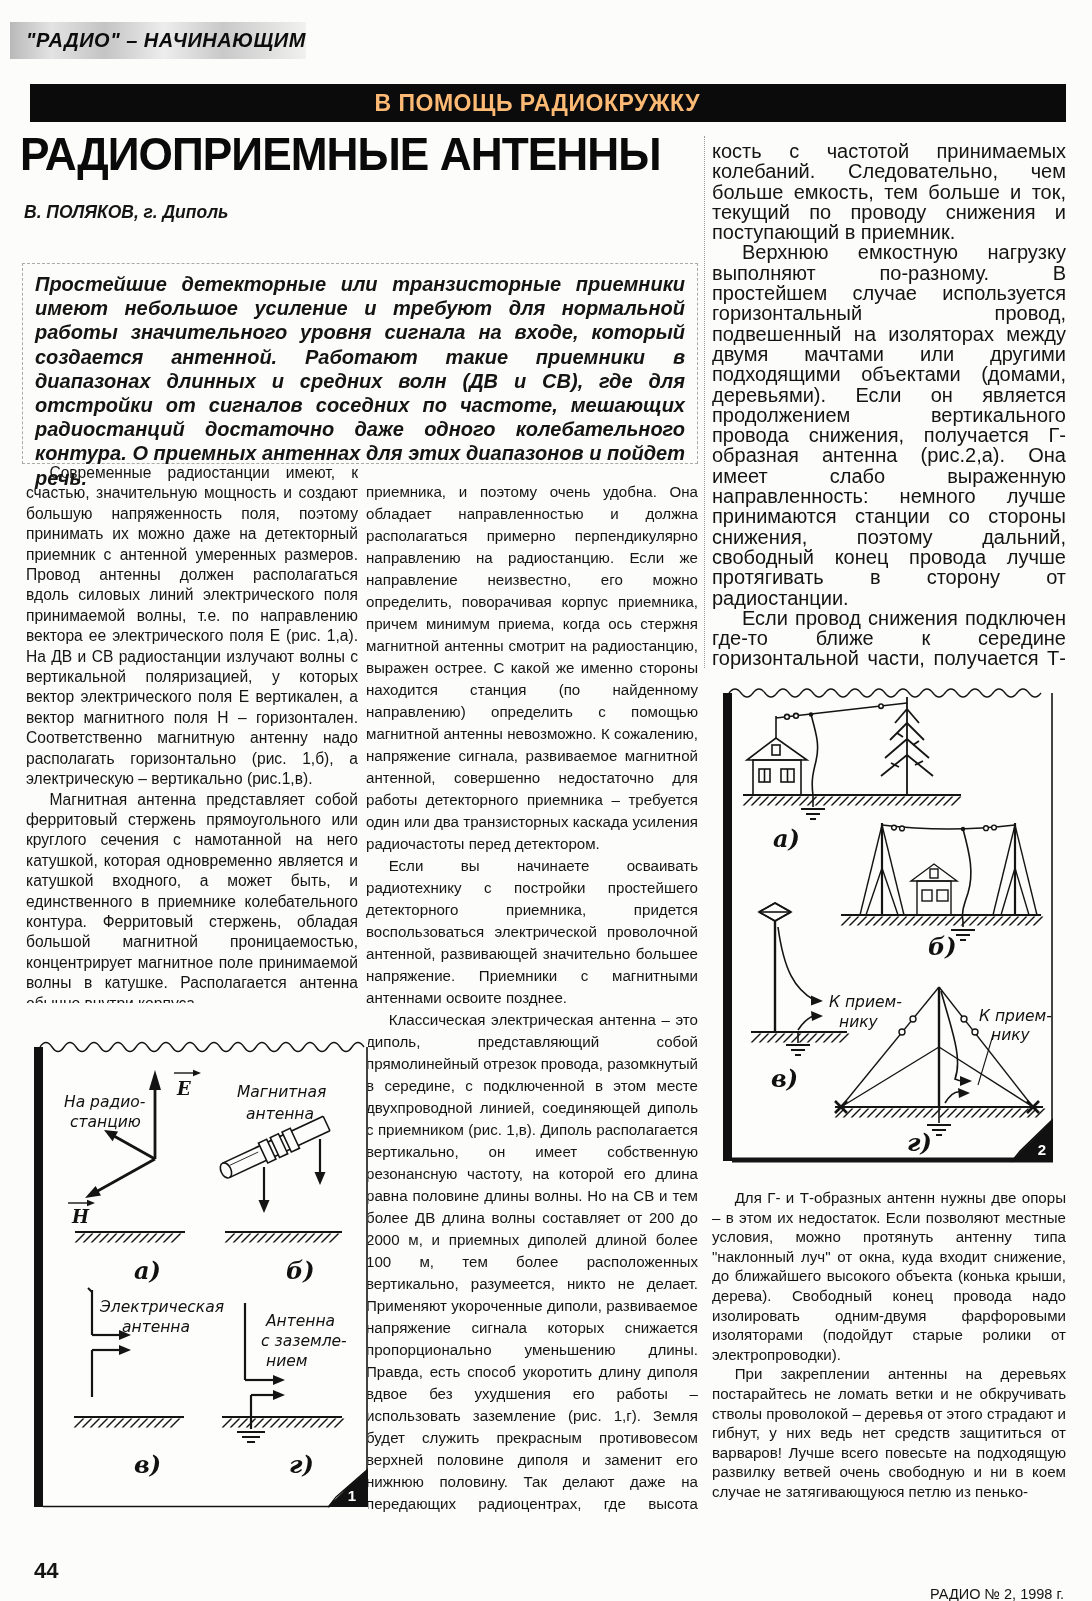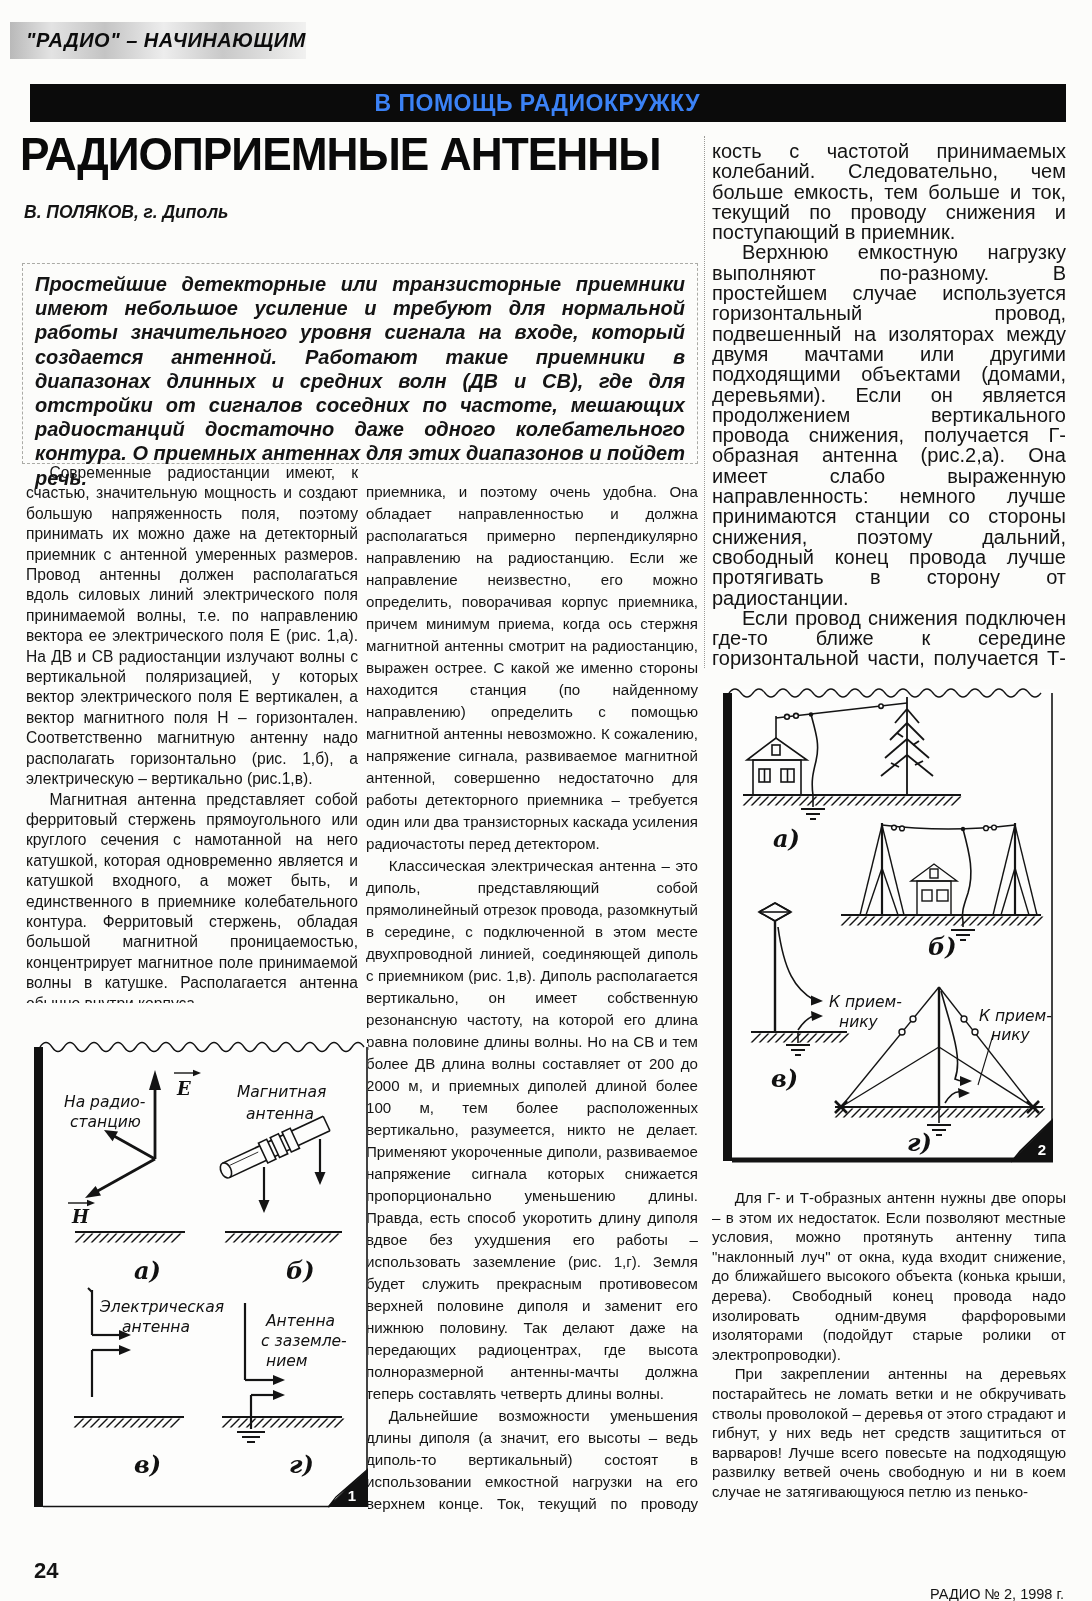--- a/index.html
+++ b/index.html
@@ -3,21 +3,21 @@
 <meta charset="utf-8">
 <style>
   html,body{margin:0;padding:0;background:#e9e9e6;}
   .page{position:relative;width:1092px;height:1601px;background:#fcfcfa;color:#141414;
         font-family:"Liberation Sans",sans-serif;overflow:hidden;margin:0 auto;}
   .kicker{position:absolute;left:10px;top:22px;width:296px;height:37px;
           background:linear-gradient(90deg,#b9b9b9 0%,#e3e3e3 14%,#c4c4c4 32%,#ededed 52%,#c9c9c9 72%,#f1f1f0 100%);
           font-style:italic;font-weight:bold;font-size:20px;line-height:37px;
           padding-left:16px;box-sizing:border-box;letter-spacing:.5px;color:#0c0c0c;}
   .banner{position:absolute;left:30px;top:84px;width:1036px;height:38px;background:#0b0b0b;}
-  .banner span{display:block;width:670px;text-align:right;color:#3b82f6;font-weight:bold;
+  .banner span{display:block;width:670px;text-align:right;color:#fdba74;font-weight:bold;
           font-size:23px;line-height:38px;letter-spacing:.5px;}
   .title{position:absolute;left:20px;top:126px;margin:0;font-size:47px;font-weight:bold;
           letter-spacing:-1px;transform:scaleX(.94);transform-origin:left center;white-space:nowrap;color:#0a0a0a;}
   .author{position:absolute;left:24px;top:202px;font-weight:bold;font-style:italic;font-size:17.5px;}
   .lead{position:absolute;left:22px;top:263px;width:676px;height:201px;box-sizing:border-box;
           border:1px dashed #ababa6;padding:8px 12px 6px 12px;font-weight:bold;font-style:italic;
           font-size:20px;line-height:24.2px;text-align:justify;}
   .col{position:absolute;text-align:justify;overflow:hidden;}
   .col p{margin:0;text-indent:1.5em;}
   .col p.cont{text-indent:0;}
@@ -54,20 +54,21 @@
 
   <div class="lead">Простейшие детекторные или транзисторные приемники имеют небольшое усиление и требуют для нормальной работы значительного уровня сигнала на входе, который создается антенной. Работают такие приемники в диапазонах длинных и средних волн (ДВ и СВ), где для отстройки от сигналов соседних по частоте, мешающих радиостанций достаточно даже одного колебательного контура. О приемных антеннах для этих диапазонов и пойдет речь.</div>
 
   <div class="col col1">
     <p>Современные радиостанции имеют, к счастью, значительную мощность и создают большую напряженность поля, поэтому принимать их можно даже на детекторный приемник с антенной умеренных размеров. Провод антенны должен располагаться вдоль силовых линий электрического поля принимаемой волны, т.е. по направлению вектора ее электрического поля Е (рис. 1,а). На ДВ и СВ радиостанции излучают волны с вертикальной поляризацией, у которых вектор электрического поля Е вертикален, а вектор магнитного поля Н – горизонтален. Соответственно магнитную антенну надо располагать горизонтально (рис. 1,б), а электрическую – вертикально (рис.1,в).</p>
     <p>Магнитная антенна представляет собой ферритовый стержень прямоугольного или круглого сечения с намотанной на него катушкой, которая одновременно является и катушкой входного, а может быть, и единственного в приемнике колебательного контура. Ферритовый стержень, обладая большой магнитной проницаемостью, концентрирует магнитное поле принимаемой волны в катушке. Располагается антенна обычно внутри корпуса</p>
   </div>
 
   <div class="col col2">
     <p class="cont">приемника, и поэтому очень удобна. Она обладает направленностью и должна располагаться примерно перпендикулярно направлению на радиостанцию. Если же направление неизвестно, его можно определить, поворачивая корпус приемника, причем минимум приема, когда ось стержня магнитной антенны смотрит на радиостанцию, выражен острее. С какой же именно стороны находится станция (по найденному направлению) определить с помощью магнитной антенны невозможно. К сожалению, напряжение сигнала, развиваемое магнитной антенной, совершенно недостаточно для работы детекторного приемника – требуется один или два транзисторных каскада усиления радиочастоты перед детектором.</p>
+    <p>Если вы начинаете осваивать радиотехнику с постройки простейшего детекторного приемника, придется воспользоваться электрической проволочной антенной, развивающей значительно большее напряжение. Приемники с магнитными антеннами освоите позднее.</p>
     <p>Классическая электрическая антенна – это диполь, представляющий собой прямолинейный отрезок провода, разомкнутый в середине, с подключенной в этом месте двухпроводной линией, соединяющей диполь с приемником (рис. 1,в). Диполь располагается вертикально, он имеет собственную резонансную частоту, на которой его длина равна половине длины волны. Но на СВ и тем более ДВ длина волны составляет от 200 до 2000 м, и приемных диполей длиной более 100 м, тем более расположенных вертикально, разумеется, никто не делает. Применяют укороченные диполи, развиваемое напряжение сигнала которых снижается пропорционально уменьшению длины. Правда, есть способ укоротить длину диполя вдвое без ухудшения его работы – использовать заземление (рис. 1,г). Земля будет служить прекрасным противовесом верхней половине диполя и заменит его нижнюю половину. Так делают даже на передающих радиоцентрах, где высота полноразмерной антенны-мачты должна теперь составлять четверть длины волны.</p>
     <p>Дальнейшие возможности уменьшения длины диполя (а значит, его высоты – ведь диполь-то вертикальный) состоят в использовании емкостной нагрузки на его верхнем конце. Ток, текущий по проводу снижения, должен перезаряжать эту ем-</p>
   </div>
 
   <div class="col col3-top">
     <p class="cont">кость с частотой принимаемых колебаний. Следовательно, чем больше емкость, тем больше и ток, текущий по проводу снижения и поступающий в приемник.</p>
     <p>Верхнюю емкостную нагрузку выполняют по-разному. В простейшем случае используется горизонтальный провод, подвешенный на изоляторах между двумя мачтами или другими подходящими объектами (домами, деревьями). Если он является продолжением вертикального провода снижения, получается Г-образная антенна (рис.2,а). Она имеет слабо выраженную направленность: немного лучше принимаются станции со стороны снижения, поэтому дальний, свободный конец провода лучше протягивать в сторону от радиостанции.</p>
     <p>Если провод снижения подключен где-то ближе к середине горизонтальной части, получается Т-образная антенна (рис. 2,б). Она одинаково принимает радиосигналы со всех направлений. Длина горизонтальной части может составлять 10...25 м, делать ее слишком длинной нецелесообразно, поскольку непосредственно в приеме радиоволн она не участвует, а лишь повышает эффективность вертикальной части.</p>
   </div>
 
@@ -318,16 +319,16 @@
         <text class="fl" x="268" y="357">нику</text>
         <text class="fl-big" x="184" y="468">г)</text>
       </g>
 
       <polygon points="288,479 330,479 330,436" fill="#111"></polygon>
       <polygon points="288,479 330,436 297,468" fill="#fdfdfc" stroke="#111" stroke-width="1.2"></polygon>
       <text class="fignum" x="319" y="472" text-anchor="middle">2</text>
     </svg>
   </figure>
 
-  <div class="footer-left">24</div>
+  <div class="footer-left">44</div>
   <div class="footer-right">РАДИО № 2, 1998 г.</div>
 
 </div>
 
 </body></html>

